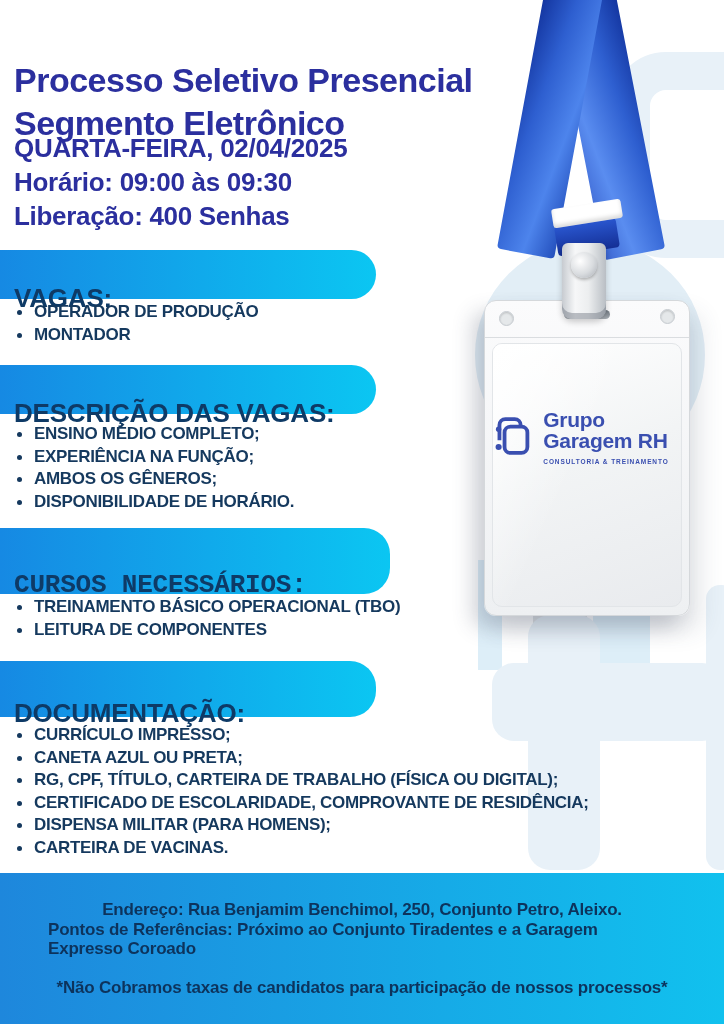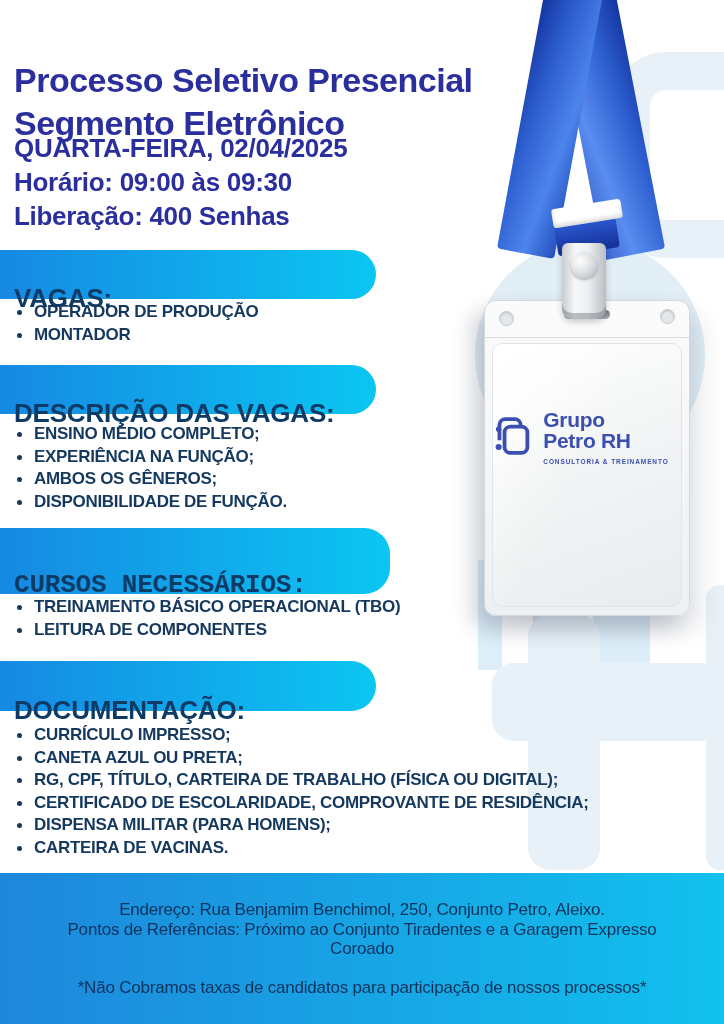--- a/index.html
+++ b/index.html
@@ -94,43 +94,43 @@
   .pill{
     position:absolute;left:0;z-index:3;height:49px;
     border-radius:0 26px 26px 0;
     background:linear-gradient(90deg,#1689e3 0%,#0bc6f2 100%);
     display:flex;align-items:center;padding-left:14px;box-sizing:border-box;
   }
   .pill-label{font-size:26px;font-weight:bold;color:#0e3a66;letter-spacing:-0.2px;margin-top:48px;}
   .pill-0{top:250px;width:376px;}
   .pill-1{top:365px;width:376px;}
   .pill-2{top:528px;width:390px;height:66px;font-family:Liberation Mono, monospace;}
-  .pill-3{top:661px;width:376px;height:50px;}
+  .pill-3{top:661px;width:376px;height:56px;}
   .blist{position:absolute;left:0;z-index:3;margin:0;padding:0;list-style:none;}
   .blist li{
     position:relative;padding-left:34px;line-height:22.6px;
     font-size:17px;font-weight:bold;color:#15395e;letter-spacing:-0.3px;white-space:nowrap;
   }
   .blist li .dot{
     position:absolute;left:17px;top:9px;width:5px;height:5px;border-radius:50%;background:#15395e;
   }
   .list-0{top:301px;}
   .list-1{top:423px;}
   .list-2{top:596px;}
   .list-3{top:724px;}
   
   .footer{
     position:absolute;left:0;right:0;bottom:0;height:151px;z-index:6;
     background:linear-gradient(90deg,#1e87dc 0%,#11c1ee 100%);
     display:flex;flex-direction:column;align-items:center;
     padding-top:27px;box-sizing:border-box;
   }
   .footer p{
-    margin:0;max-width:628px;text-align:center;
-    font-size:17px;font-weight:normal;color:#0d335c;line-height:1.15;letter-spacing:-0.2px;
+    margin:0;max-width:628px;text-align:left;
+    font-size:17px;font-weight:bold;color:#0d335c;line-height:1.15;letter-spacing:-0.2px;
   }
   .footer .disclaimer{margin-top:19px;}
 </style>
 </head>
 <body>
 
 <div class="poster">
 
   <div class="wm wm-ring"></div>
   <div class="wm wm-circle"></div>
@@ -159,21 +159,21 @@
       <svg class="logo-mark" width="44" height="50" viewBox="0 0 52 58">
         <g fill="none" stroke="#3a4fb0" stroke-width="4.5" stroke-linejoin="round">
           <rect x="16" y="18" width="27" height="31" rx="7"></rect>
           <path d="M10,34 v-18 a7,7 0 0 1 7,-7 h11 a7,7 0 0 1 7,7 v2"></path>
         </g>
         <circle cx="9" cy="42" r="3.6" fill="#3a4fb0"></circle>
         <circle cx="9" cy="21" r="3.2" fill="#3a4fb0"></circle>
       </svg>
       <div class="logo-text">
         <span class="brand">Grupo</span>
-        <span class="brand">Petro RH</span>
+        <span class="brand">Garagem RH</span>
         <span class="tagline">CONSULTORIA &amp; TREINAMENTO</span>
       </div>
     </div>
   </div>
 
   <h1 class="title">
     <span>Processo Seletivo Presencial</span><br>
     <span>Segmento Eletrônico</span>
   </h1>
 
@@ -191,21 +191,21 @@
     <li><span class="dot"></span><span>MONTADOR</span></li>
   </ul>
 
   <div class="pill pill-1">
     <span class="pill-label">DESCRIÇÃO DAS VAGAS:</span>
   </div>
   <ul class="blist list-1">
     <li><span class="dot"></span><span>ENSINO MÉDIO COMPLETO;</span></li>
     <li><span class="dot"></span><span>EXPERIÊNCIA NA FUNÇÃO;</span></li>
     <li><span class="dot"></span><span>AMBOS OS GÊNEROS;</span></li>
-    <li><span class="dot"></span><span>DISPONIBILIDADE DE FUNÇÃO.</span></li>
+    <li><span class="dot"></span><span>DISPONIBILIDADE DE HORÁRIO.</span></li>
   </ul>
 
   <div class="pill pill-2">
     <span class="pill-label">CURSOS NECESSÁRIOS:</span>
   </div>
   <ul class="blist list-2">
     <li><span class="dot"></span><span>TREINAMENTO BÁSICO OPERACIONAL (TBO)</span></li>
     <li><span class="dot"></span><span>LEITURA DE COMPONENTES</span></li>
   </ul>
 

